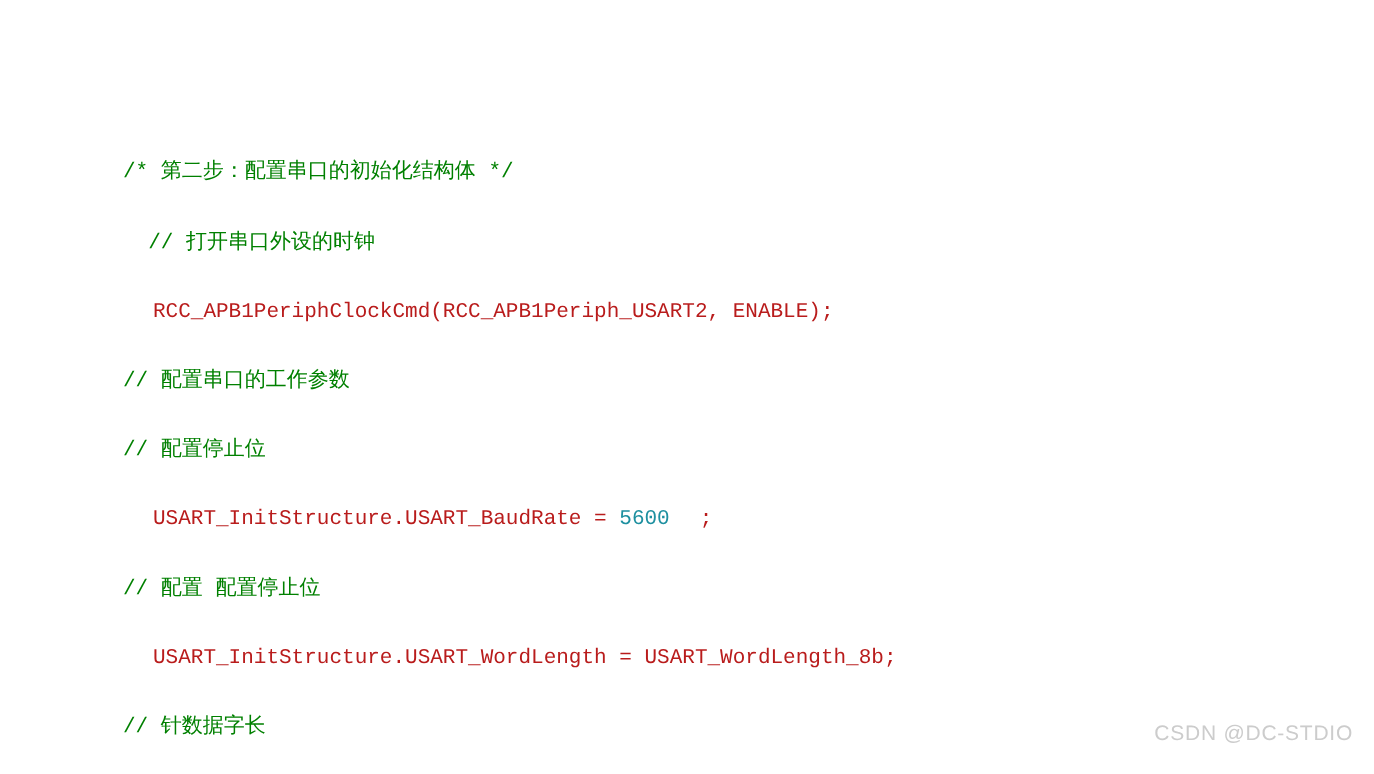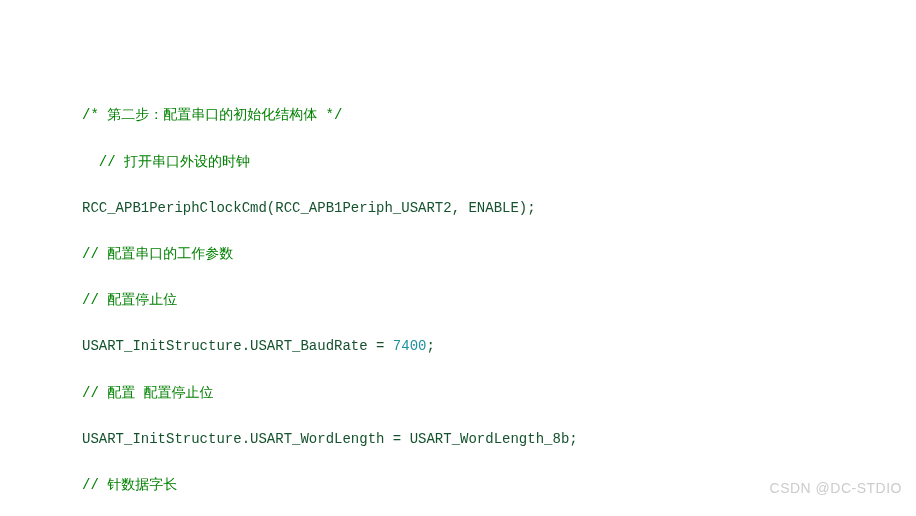--- a/index.html
+++ b/index.html
@@ -20,21 +20,22 @@
       height: 516px;
       overflow: hidden;
     }
     .line {
       display: block;
     }
     .comment {
       color: #008000;
     }
     .code {
-      color: #14532d;
+      color: #b91c1c;
+      margin-left: 20px;
     }
     .number {
       color: #1e90a0;
     }
     .watermark {
       position: absolute;
       right: 14px;
       bottom: 16px;
       color: #ccc;
       font-family: sans-serif;
@@ -45,21 +46,21 @@
 </head>
 <body>
 
 
 
 <span class="line comment">/* 第二步：配置串口的初始化结构体 */</span>
 <span class="line comment">  // 打开串口外设的时钟</span>
 <span class="line code">RCC_APB1PeriphClockCmd(RCC_APB1Periph_USART2, ENABLE);</span>
 <span class="line comment">// 配置串口的工作参数</span>
 <span class="line comment">// 配置停止位</span>
-<span class="line"><span class="code">USART_InitStructure.USART_BaudRate = </span><span class="number">7400</span><span class="code">;</span></span>
+<span class="line"><span class="code">USART_InitStructure.USART_BaudRate = </span><span class="number">5600</span><span class="code">;</span></span>
 <span class="line comment">// 配置 配置停止位</span>
 <span class="line code">USART_InitStructure.USART_WordLength = USART_WordLength_8b;</span>
 <span class="line comment">// 针数据字长</span>
 
 
 
 
 
 
 

